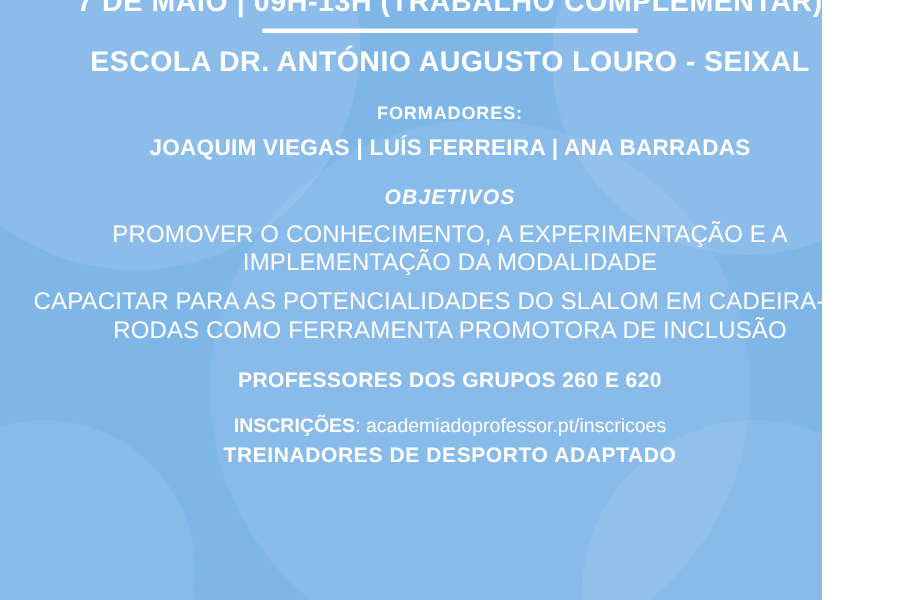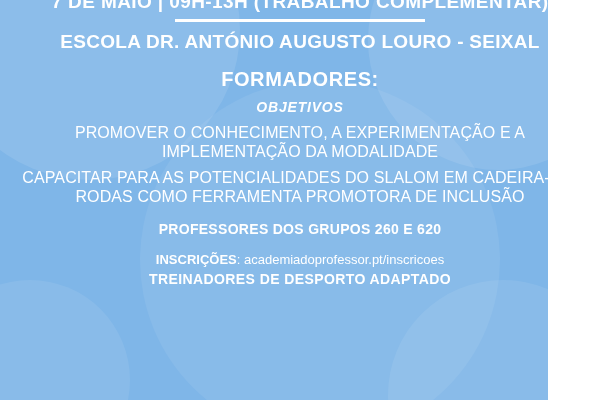--- a/index.html
+++ b/index.html
@@ -82,21 +82,21 @@
   .school {
     font-size: 19px;
     font-weight: bold;
     letter-spacing: 0.3px;
     line-height: 24px;
     margin: 0 0 14px 0;
     padding: 0 8px;
   }
 
   .section-head {
-    font-size: 20px;
+    font-size: 12px;
     font-weight: bold;
     letter-spacing: 0.6px;
     margin: 0 0 8px 0;
   }
 
   .trainers {
     font-size: 15px;
     font-weight: bold;
     letter-spacing: 0.2px;
     margin: 0 0 16px 0;
@@ -166,20 +166,21 @@
   <div class="content">
 
     <div class="line-clipped">7 DE MAIO | 09H-13H (TRABALHO COMPLEMENTAR)</div>
 
     <div class="rule"></div>
 
     <div class="school">ESCOLA DR. ANTÓNIO AUGUSTO LOURO - SEIXAL</div>
 
     <div class="section-head">FORMADORES:</div>
 
+    <div class="trainers">JOAQUIM VIEGAS | LUÍS FERREIRA | ANA BARRADAS</div>
 
     <div class="section-head-italic">OBJETIVOS</div>
 
     <div class="objectives">
       <p>PROMOVER O CONHECIMENTO, A EXPERIMENTAÇÃO E A IMPLEMENTAÇÃO DA MODALIDADE</p>
       <p>CAPACITAR PARA AS POTENCIALIDADES DO SLALOM EM CADEIRA-DE-RODAS COMO FERRAMENTA PROMOTORA DE INCLUSÃO</p>
     </div>
 
     <div class="spacer-sm"></div>
 

